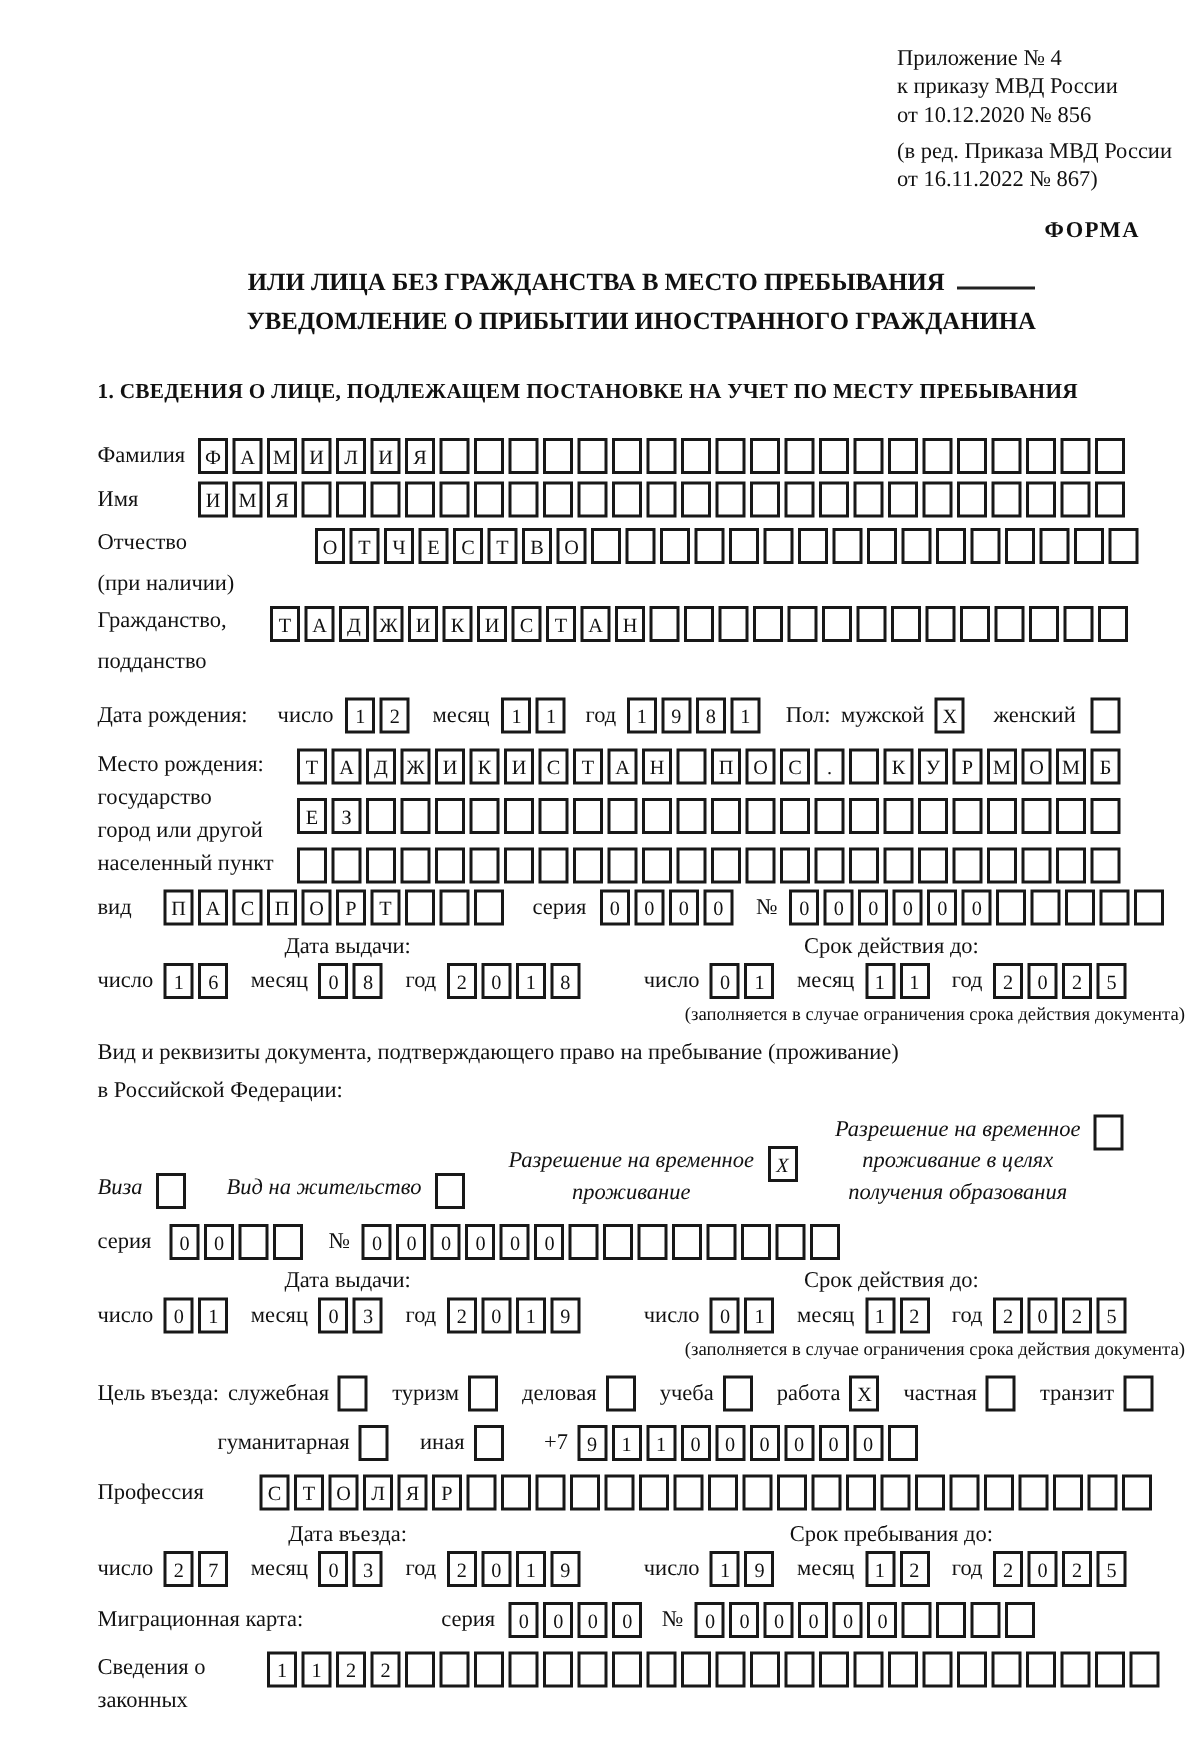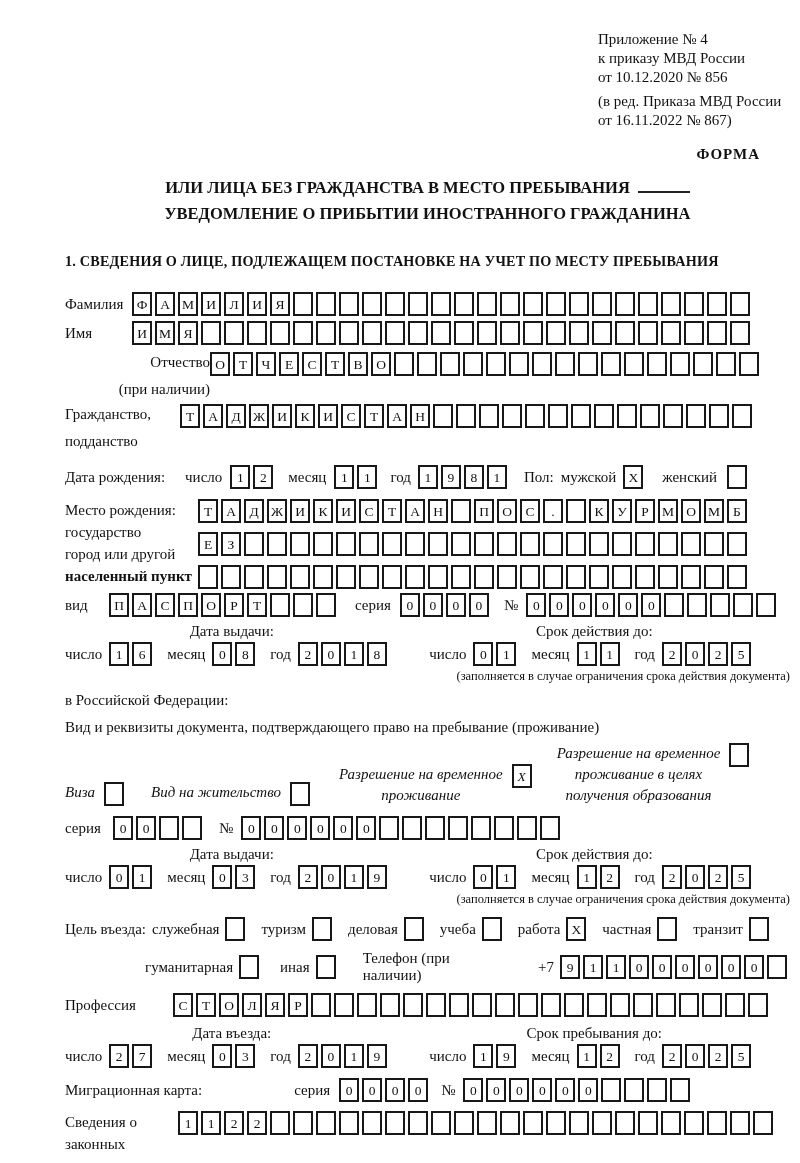--- a/index.html
+++ b/index.html
@@ -120,21 +120,21 @@
         <span class="box"></span>
         <span class="box"></span>
         <span class="box"></span>
         <span class="box"></span>
         <span class="box"></span>
         <span class="box"></span>
       </span>
   </div>
 
   <div class="rowt" style="margin-top:7px;">
-    <span class="lblcol" style="width:145px;text-align:right;">
+    <span class="lblcol" style="width:145px;">
       <span style="display:block;">Отчество</span>
       <span style="display:block;margin-top:6px;">(при наличии)</span>
     </span>
     <span class="boxes">
         <span class="box">О</span>
         <span class="box">Т</span>
         <span class="box">Ч</span>
         <span class="box">Е</span>
         <span class="box">С</span>
         <span class="box">Т</span>
@@ -221,21 +221,21 @@
     <span class="boxes">
         <span class="box"></span>
       </span>
   </div>
 
   <div class="rowt" style="margin-top:10px;">
     <span class="lblcol" style="width:133px;line-height:22px;">
       <span style="display:block;">Место рождения:</span>
       <span style="display:block;">государство</span>
       <span style="display:block;">город или другой</span>
-      <span style="display:block;font-weight:bold;">населенный пункт</span>
+      <span style="display:block;">населенный пункт</span>
     </span>
     <span style="display:inline-block;">
       <span class="boxes mb9" style="display:flex;">
           <span class="box">Т</span>
           <span class="box">А</span>
           <span class="box">Д</span>
           <span class="box">Ж</span>
           <span class="box">И</span>
           <span class="box">К</span>
           <span class="box">И</span>
@@ -389,22 +389,22 @@
       <span class="boxes">
           <span class="box">2</span>
           <span class="box">0</span>
           <span class="box">2</span>
           <span class="box">5</span>
         </span>
     </span>
   </div>
   <div class="note" style="margin-top:3px;">(заполняется в случае ограничения срока действия документа)</div>
 
+  <div class="intro" style="margin-top:10px;">Вид и реквизиты документа, подтверждающего право на пребывание (проживание)</div>
   <div class="intro" style="margin-top:8px;">в Российской Федерации:</div>
-  <div class="intro" style="margin-top:10px;">Вид и реквизиты документа, подтверждающего право на пребывание (проживание)</div>
 
   <div class="opts" style="margin-top:7px;">
     <div class="opt">
       <span class="opt-label">Виза</span>
       <span class="boxes">
           <span class="box"></span>
         </span>
     </div>
     <div class="opt" style="margin-left:24px;">
       <span class="opt-label">Вид на жительство</span>
@@ -540,21 +540,20 @@
 
   <div class="prow" style="margin-top:9px;margin-left:80px;">
     <span class="plbl">гуманитарная</span>
     <span class="boxes" style="margin-right:18px;">
         <span class="box"></span>
       </span>
     <span class="plbl">иная</span>
     <span class="boxes" style="margin-right:24px;">
         <span class="box"></span>
       </span>
-    <span class="plbl" style="margin-right:26px;">Телефон (при наличии)</span>
     <span class="plbl">+7</span>
     <span class="boxes">
         <span class="box">9</span>
         <span class="box">1</span>
         <span class="box">1</span>
         <span class="box">0</span>
         <span class="box">0</span>
         <span class="box">0</span>
         <span class="box">0</span>
         <span class="box">0</span>

